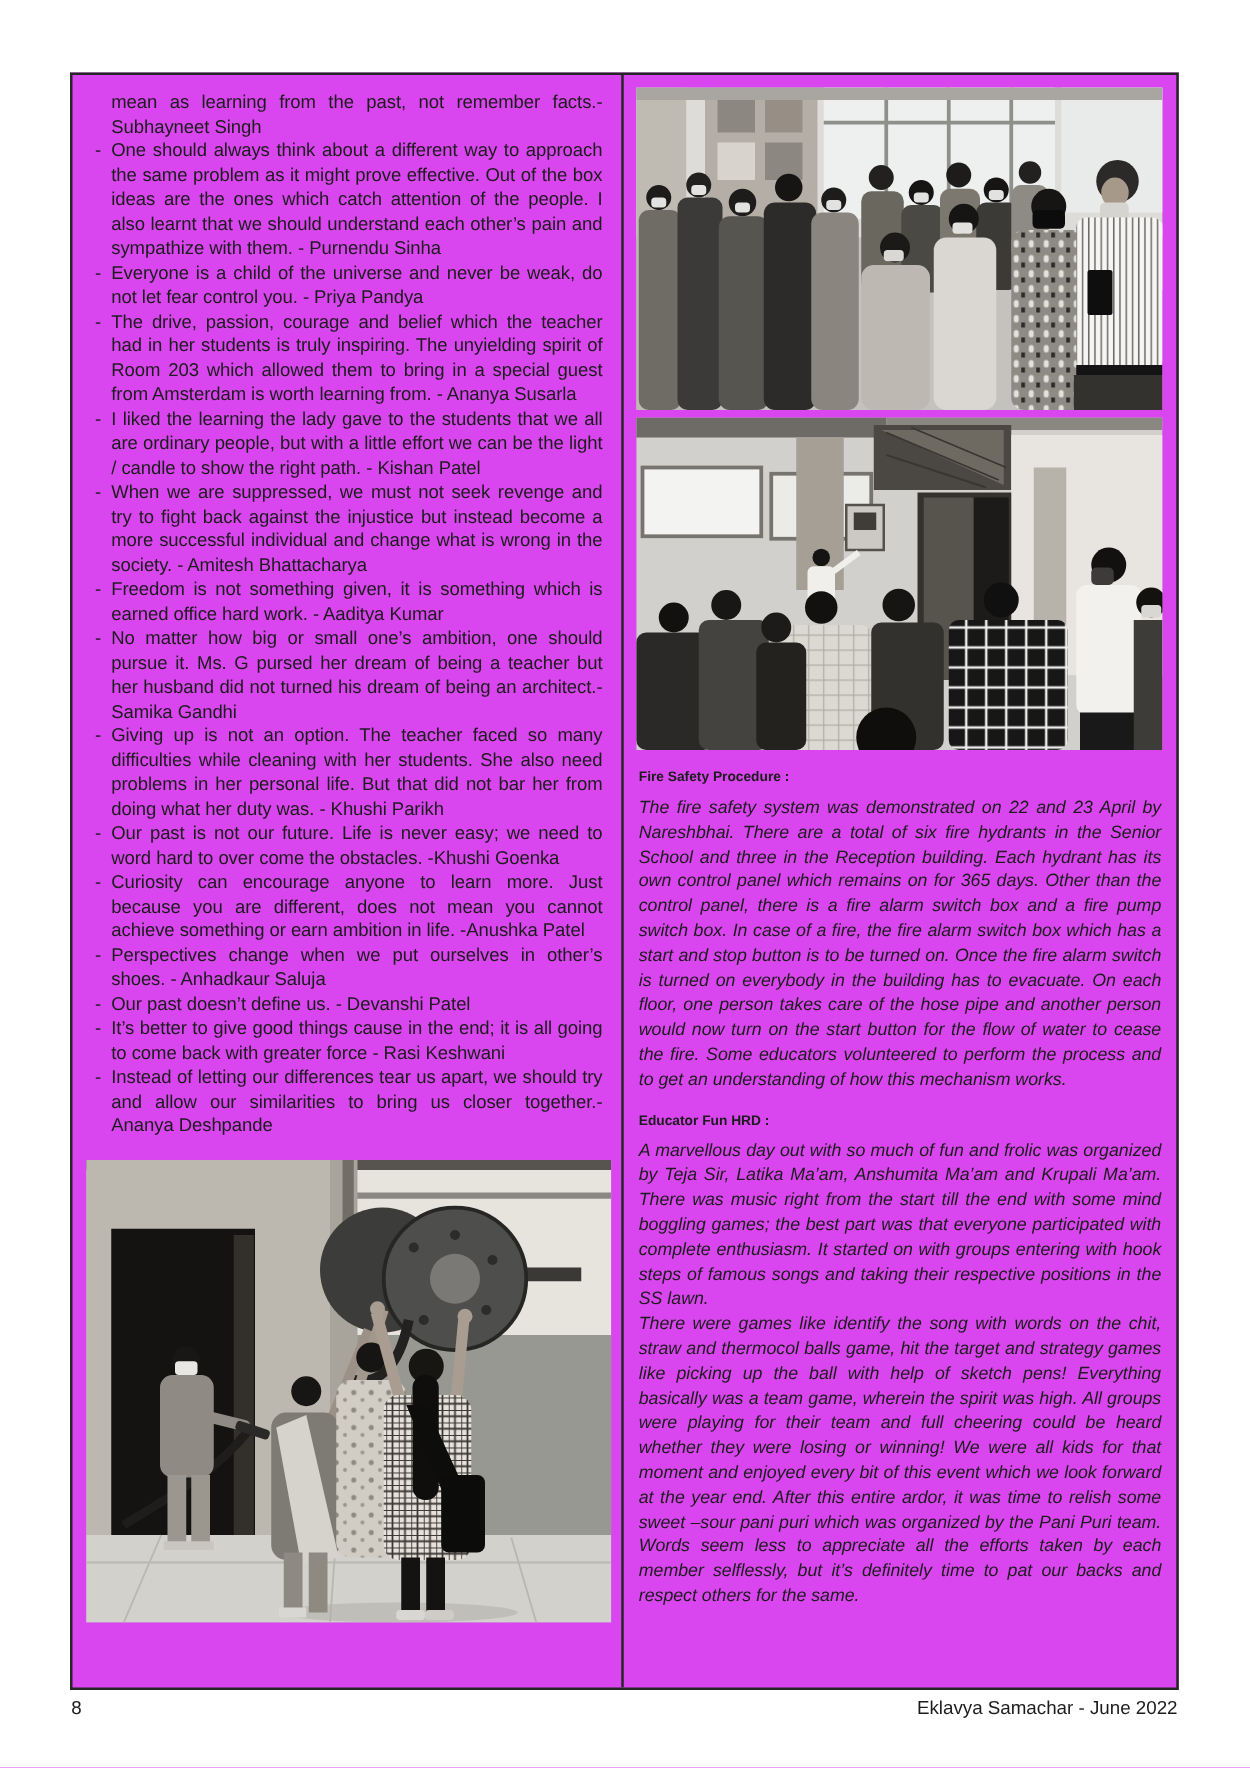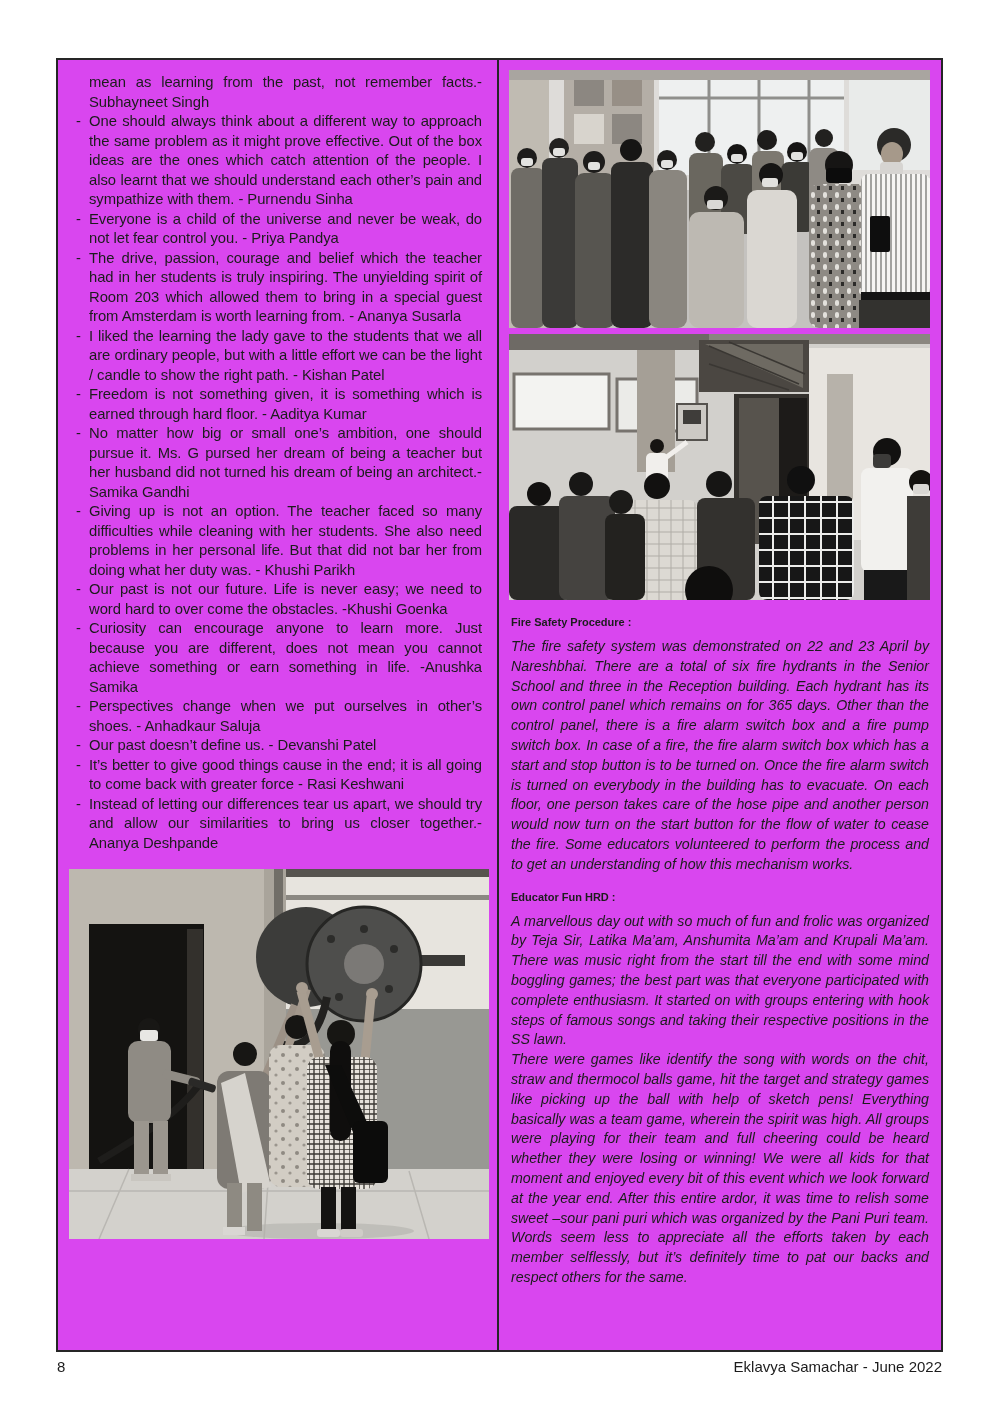--- a/index.html
+++ b/index.html
@@ -35,25 +35,26 @@
 
 <div class="frame">
 
   <div class="col-left">
     <ul class="reflections">
         <li class="no-dash">mean as learning from the past, not remember facts.- Subhayneet Singh</li>
         <li>One should always think about a different way to approach the same problem as it might prove effective. Out of the box ideas are the ones which catch attention of the people. I also learnt that we should understand each other’s pain and sympathize with them. - Purnendu Sinha</li>
         <li>Everyone is a child of the universe and never be weak, do not let fear control you. - Priya Pandya</li>
         <li>The drive, passion, courage and belief which the teacher had in her students is truly inspiring. The unyielding spirit of Room 203 which allowed them to bring in a special guest from Amsterdam is worth learning from. - Ananya Susarla</li>
         <li>I liked the learning the lady gave to the students that we all are ordinary people, but with a little effort we can be the light / candle to show the right path. - Kishan Patel</li>
-        <li>Freedom is not something given, it is something which is earned through hard floor. - Aaditya Kumar</li>
+        <li>When we are suppressed, we must not seek revenge and try to fight back against the injustice but instead become a more successful individual and change what is wrong in the society. - Amitesh Bhattacharya</li>
+        <li>Freedom is not something given, it is something which is earned office hard work. - Aaditya Kumar</li>
         <li>No matter how big or small one’s ambition, one should pursue it. Ms. G pursed her dream of being a teacher but her husband did not turned his dream of being an architect.- Samika Gandhi</li>
         <li>Giving up is not an option. The teacher faced so many difficulties while cleaning with her students. She also need problems in her personal life. But that did not bar her from doing what her duty was. - Khushi Parikh</li>
         <li>Our past is not our future. Life is never easy; we need to word hard to over come the obstacles. -Khushi Goenka</li>
-        <li>Curiosity can encourage anyone to learn more. Just because you are different, does not mean you cannot achieve something or earn something in life. -Anushka Samika</li>
+        <li>Curiosity can encourage anyone to learn more. Just because you are different, does not mean you cannot achieve something or earn ambition in life. -Anushka Patel</li>
         <li>Perspectives change when we put ourselves in other’s shoes. - Anhadkaur Saluja</li>
         <li>Our past doesn’t define us. - Devanshi Patel</li>
         <li>It’s better to give good things cause in the end; it is all going to come back with greater force - Rasi Keshwani</li>
         <li>Instead of letting our differences tear us apart, we should try and allow our similarities to bring us closer together.- Ananya Deshpande</li>
       </ul>
 
     <div class="photo photo-hose">
       <svg width="420" height="370" viewBox="0 0 420 370">
         <defs>
           <pattern id="chk" width="10" height="10" patternUnits="userSpaceOnUse">

